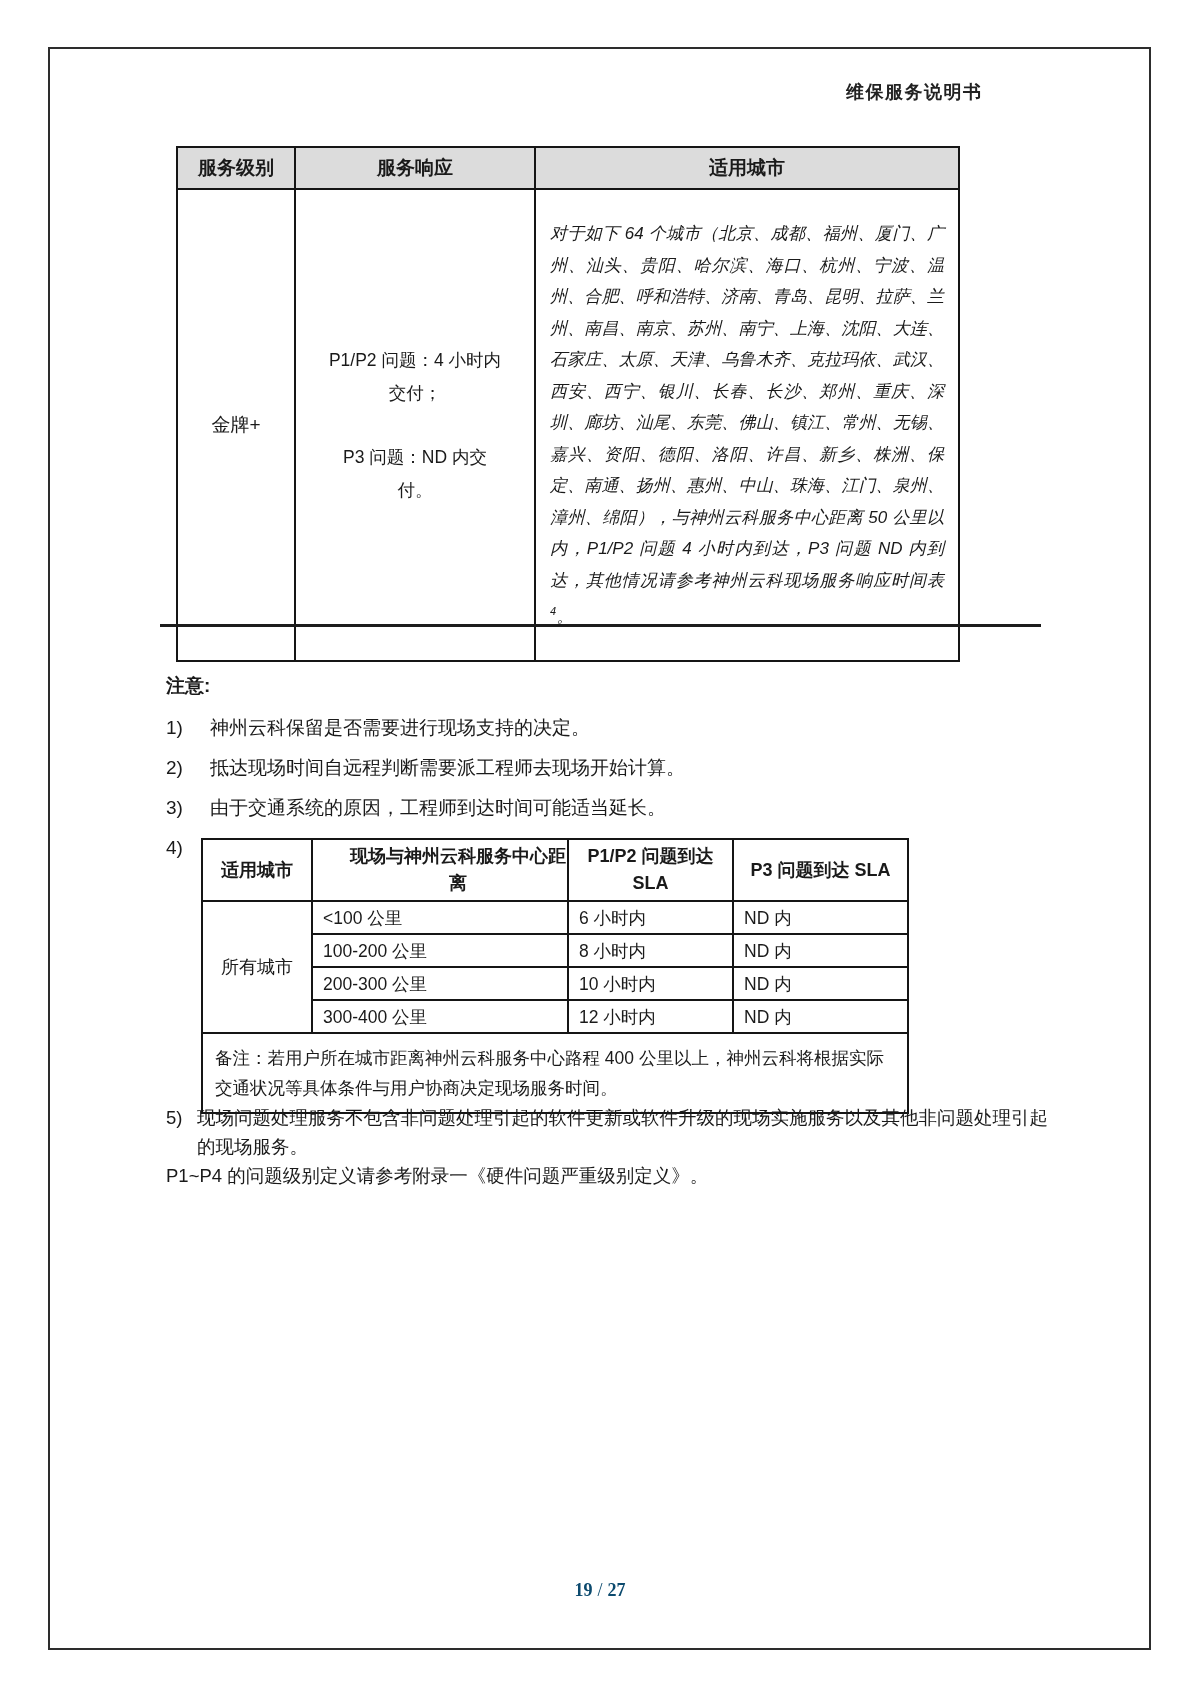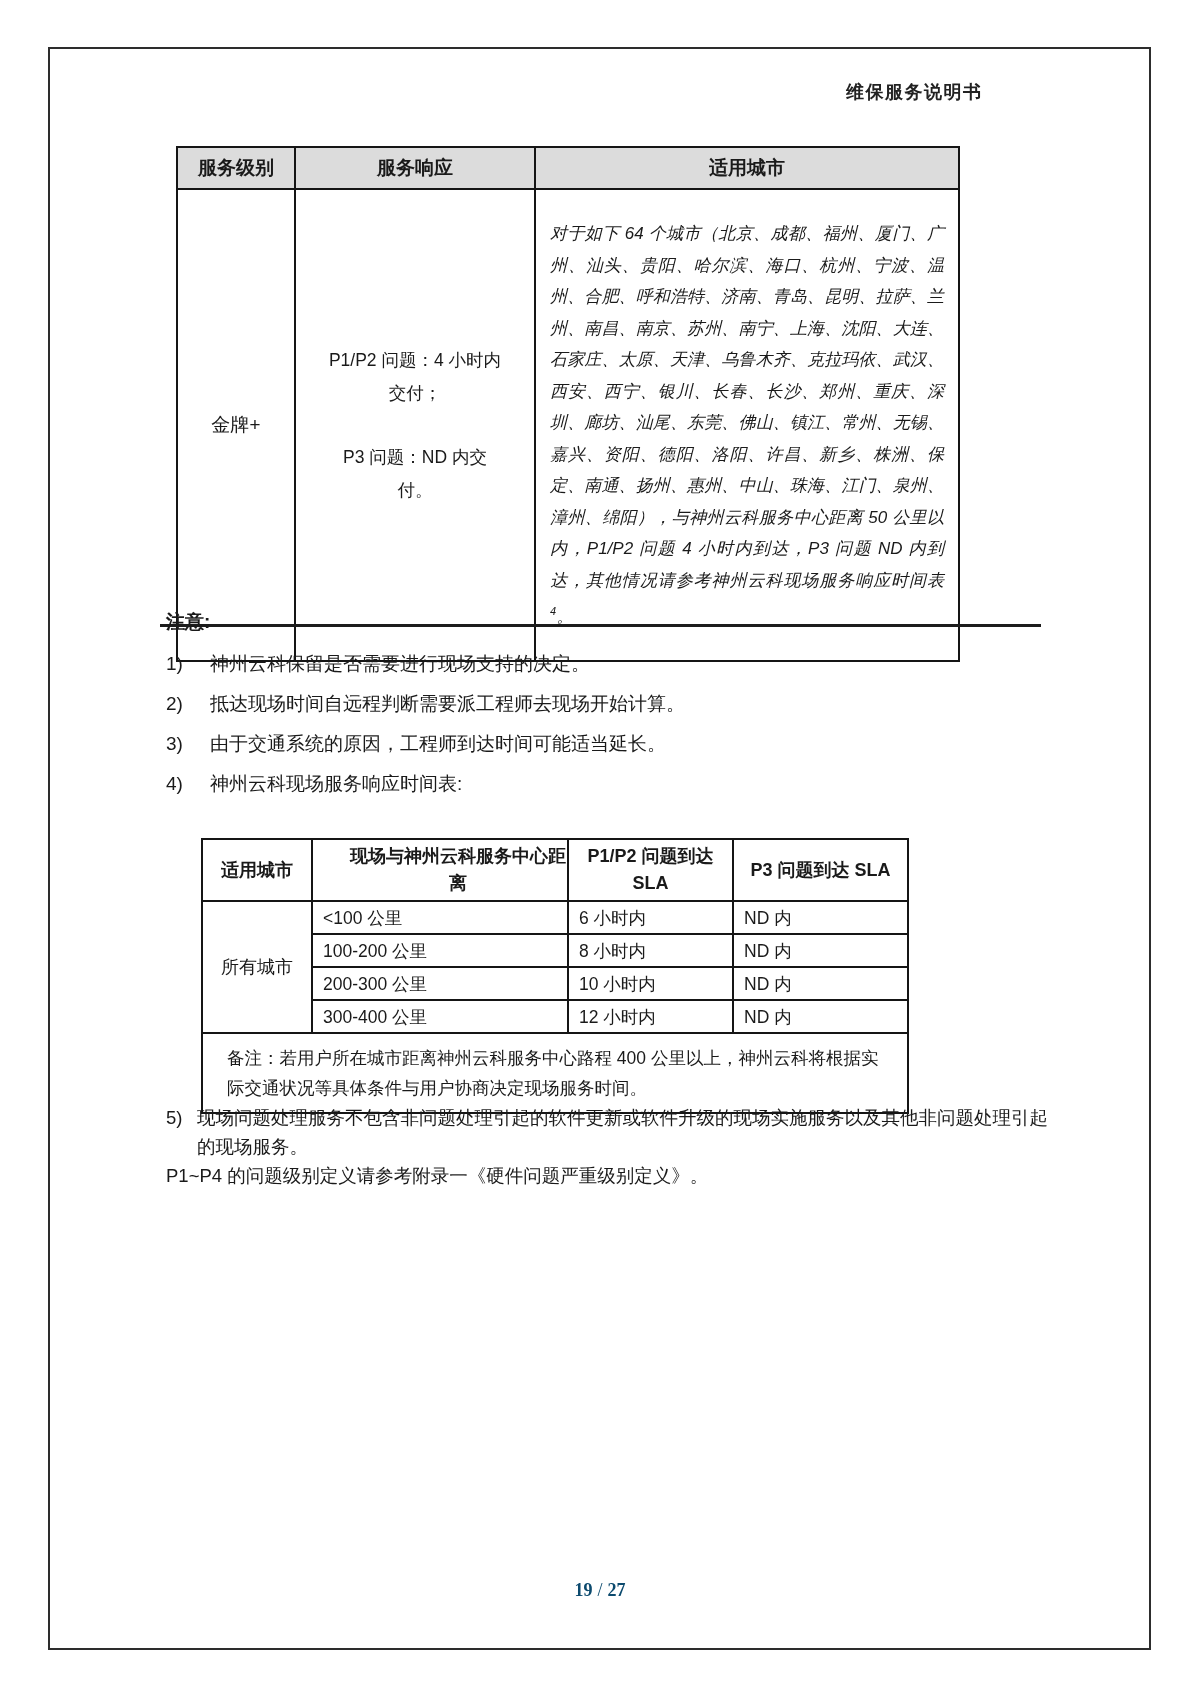--- a/index.html
+++ b/index.html
@@ -22,53 +22,53 @@
   }
 
   
   table { border-collapse:collapse; table-layout:fixed; }
   .t1 { position:absolute; left:176px; top:146px; width:782px; }
   .t1 th, .t1 td { border:2px solid #151515; }
   .t1 th {
     height:42px; background:#dcdcdc; font-size:19px; font-weight:bold;
     text-align:center; vertical-align:middle;
   }
-  .t1 .lvl { text-align:center; vertical-align:middle; font-size:19px;font-family:Liberation Mono, monospace; }
+  .t1 .lvl { text-align:center; vertical-align:middle; font-size:19px; }
   .t1 .resp {
     text-align:center; vertical-align:middle; font-size:17.5px;
     line-height:33px; padding:0 32px;
   }
   .t1 .resp p:first-child { margin-bottom:31px; }
   .t1 .cities {
     padding:28px 14px; font-size:17px; line-height:31.5px;
     text-align:justify; text-justify:inter-ideograph; vertical-align:top;font-style:italic;
   }
   .t1 .cities sup { font-size:11px; }
 
   .hr { position:absolute; left:160px; top:624px; width:881px; height:3px; background:#1c1c1c; }
 
   
-  .notes { position:absolute; left:166px; top:609px; width:900px; }
+  .notes { position:absolute; left:166px; top:673px; width:900px; }
   .notes-title { font-weight:bold; font-size:19px; margin-bottom:16px; }
   .note-item { display:flex; font-size:19px; line-height:26px; margin-bottom:14px; }
   .note-item .num { flex:0 0 44px; }
   .note-item .txt { flex:1; }
 
   
   .t2 { position:absolute; left:201px; top:838px; width:706px; font-size:17.5px; }
   .t2 th, .t2 td { border:2px solid #151515; }
   .t2 thead th {
     height:62px; font-size:18px; font-weight:bold; text-align:center;
     vertical-align:middle; line-height:27px; background:#ffffff;
   }
   .t2 thead th .wrap-212 { display:inline-block; max-width:216px;margin-left:36px; }
   .t2 thead th .wrap-150 { display:inline-block; max-width:150px; }
   .t2 tbody td { height:33px; padding:0 10px; text-align:left; vertical-align:middle; }
   .t2 .city-group { text-align:center; font-size:18px; }
-  .t2 .remark-cell { height:auto; padding:9px 24px; line-height:30px; font-size:17.5px; text-align:left; }
+  .t2 .remark-cell { height:auto; padding:9px 12px; line-height:30px; font-size:17.5px; text-align:left; }
 
   .item5 { position:absolute; left:166px; top:1103px; width:886px; display:flex; font-size:18.5px; line-height:29px; }
   .item5 .num { flex:0 0 31px; }
   .item5 .txt { flex:1; }
 
   .footnote-def { position:absolute; left:166px; top:1163px; width:900px; font-size:18.5px; }
 
   .page-number {
     position:absolute; left:0; top:1580px; width:1200px; text-align:center;
     font-family:"Liberation Serif","DejaVu Serif",serif; font-size:18px;

